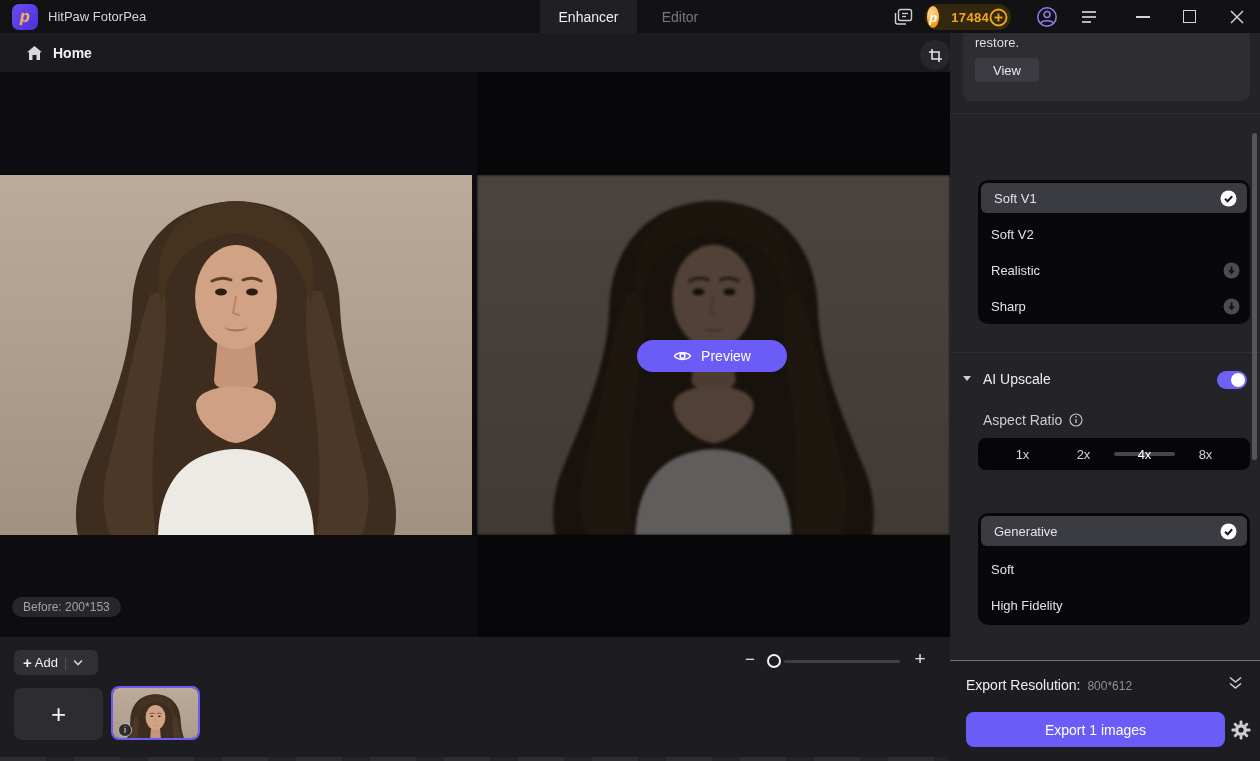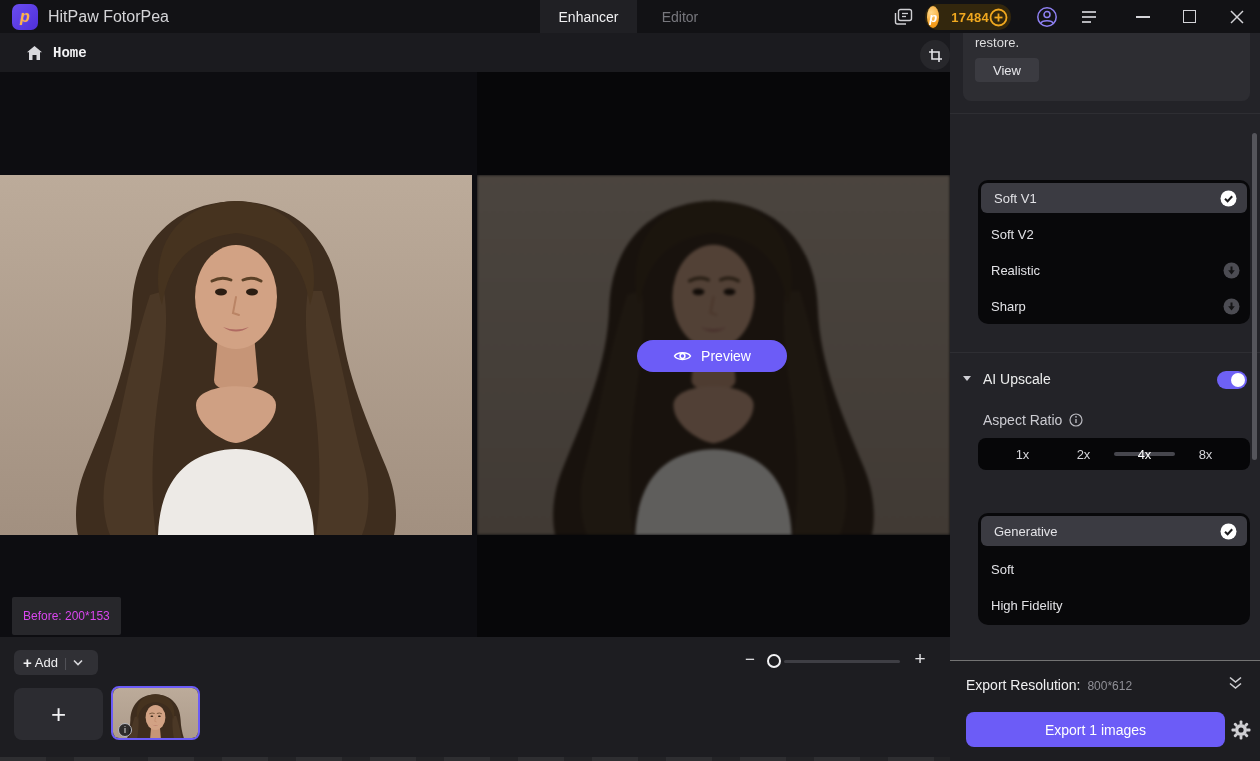--- a/index.html
+++ b/index.html
@@ -5,47 +5,47 @@
   * { box-sizing: border-box; margin: 0; padding: 0; }
   html,body { background:#000; }
   body { font-family: "Liberation Sans", sans-serif; }
   #app { position: relative; width: 1260px; height: 761px; background:#0d0d11; overflow: hidden; color:#e8e8ea; font-size:13px; }
   .abs { position: absolute; }
 
   
   .titlebar { left:0; top:0; width:1260px; height:33px; background:#121215; z-index:30; }
   .logo { left:12px; top:4px; width:26px; height:26px; border-radius:7px; background:linear-gradient(135deg,#6a4df0,#4f2fd8); display:flex; align-items:center; justify-content:center; }
   .logo span { color:#ffb24a; font-weight:bold; font-size:16px; font-style:italic; text-shadow:0 0 2px #fff3; }
-  .app-title { left:48px; top:0; height:33px; display:flex; align-items:center; color:#d5d5d8; font-size:16px; }
+  .app-title { left:48px; top:0; height:33px; display:flex; align-items:center; color:#d5d5d8; font-size:13px; }
   .tab { top:0; height:33px; display:flex; align-items:center; justify-content:center; font-size:14px; cursor:default;text-align:center; }
   .tab-enhancer { left:540px; width:97px; background:#202024; color:#f0f0f2; }
   .tab-editor { left:645px; width:70px; color:#77777d; }
   .tb-icon { top:0; height:33px; display:flex; align-items:center; justify-content:center; }
   .coin-pill { left:925px; top:4px; width:86px; height:26px; border-radius:13px; background:#33270d; display:flex; align-items:center; }
   .coin-logo { width:22px; height:22px; margin-left:2px; border-radius:50%; background:radial-gradient(circle at 35% 30%, #ffd98c, #f59c1a 70%); display:flex; align-items:center; justify-content:center; }
   .coin-logo span { color:#fff; font-weight:bold; font-size:13px; font-style:italic; }
   .coin-count { color:#f0a81f; font-weight:bold; font-size:13px; margin-left:12px; letter-spacing:.3px; }
   .coin-plus { margin-left:auto; margin-right:3px; display:flex; }
   .winline { background:#d4d4d8; }
 
   
   .homebar { left:0; top:33px; width:950px; height:39px; background:#1b1b1f; z-index:20; }
-  .home-item { left:26px; top:0; height:39px; display:flex; align-items:center; gap:10px;font-family:Liberation Mono, monospace; }
+  .home-item { left:26px; top:0; height:39px; display:flex; align-items:center; gap:10px; }
   .home-label { font-size:14px; font-weight:bold; color:#f2f2f4; }
   .crop-btn { left:920px; top:7px; width:30px; height:30px; border-radius:50%; background:#27272b; display:flex; align-items:center; justify-content:center; }
 
   
   .canvas { left:0; top:72px; width:950px; height:565px; background:#0d0d11; overflow:hidden; }
   .canvas-right { left:477px; top:0; width:473px; height:565px; background:#070709; }
   .img-before { left:0; top:103px; width:472px; height:360px; overflow:hidden; }
   .img-after { left:477px; top:103px; width:473px; height:360px; overflow:hidden; }
   .img-before svg { filter: blur(.6px); }
   .img-after svg { filter: brightness(.4) saturate(.9) blur(1.6px); }
   .preview-btn { left:637px; top:268px; width:150px; height:32px; border-radius:16px; background:#6c5cf7; display:flex; align-items:center; justify-content:center; gap:9px; color:#fff; font-size:14px; }
-  .before-badge { left:12px; top:525px; height:38px; padding:0 11px; border-radius:2px; background:rgba(41,41,45,.95); display:flex; align-items:center; font-size:12px; color:#d946ef; }
+  .before-badge { left:12px; top:525px; height:20px; padding:0 11px; border-radius:10px; background:rgba(41,41,45,.95); display:flex; align-items:center; font-size:12px; color:#a3a3a3; }
 
   
   .toolbar { left:0; top:637px; width:950px; height:124px; background:#1d1d21; }
   .add-btn { left:14px; top:13px; width:84px; height:25px; border-radius:6px; background:#303035; display:flex; align-items:center; font-size:13px; color:#f0f0f2; }
   .add-plus { font-size:15px; font-weight:bold; margin:0 3px 0 9px; }
   .add-sep { color:#55555a; margin:0 6px; font-size:12px; }
   .zoom-minus { left:741px; top:14px; width:18px; height:18px; display:flex; align-items:center; justify-content:center; color:#e0e0e3; font-size:17px; }
   .zoom-knob { left:767px; top:17px; width:14px; height:14px; border-radius:50%; border:2.5px solid #f2f2f4; background:transparent; }
   .zoom-track { left:784px; top:23px; width:116px; height:3px; border-radius:2px; background:#3f3f45; }
   .zoom-plus { left:910px; top:12px; width:20px; height:20px; display:flex; align-items:center; justify-content:center; color:#e0e0e3; font-size:19px; }

